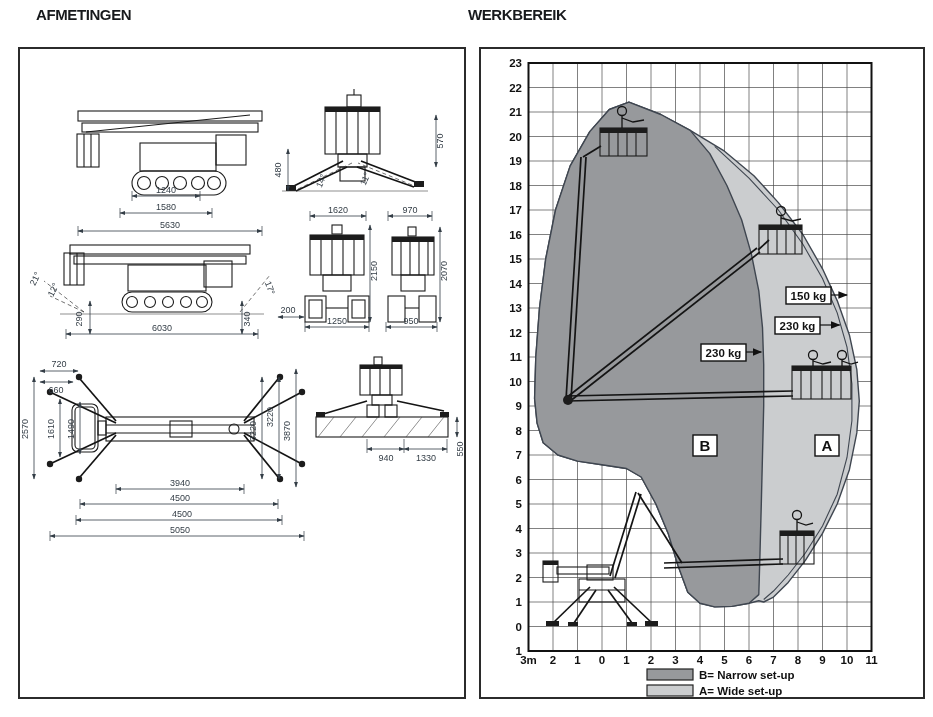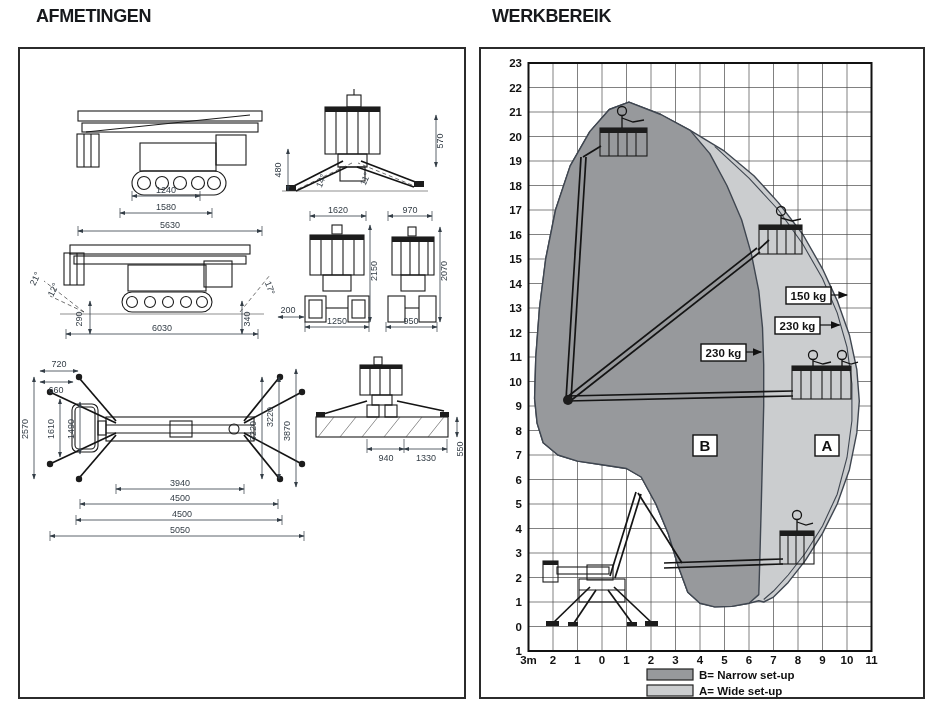--- a/index.html
+++ b/index.html
@@ -1,19 +1,19 @@
 <!DOCTYPE html>
 <html><head>
 <meta charset="utf-8">
 <style>
   html,body{margin:0;padding:0;}
   body{width:933px;height:717px;background:#ffffff;font-family:"Liberation Sans",sans-serif;position:relative;overflow:hidden;}
-  .section-title{position:absolute;top:6px;margin:0;font-size:18px;font-weight:bold;color:#17191c;letter-spacing:-0.4px;}
+  .section-title{position:absolute;top:6px;margin:0;font-size:15px;font-weight:bold;color:#17191c;letter-spacing:-0.4px;}
   #left-title{left:36px;}
-  #right-title{left:492px;}
+  #right-title{left:468px;}
   .panel{position:absolute;top:47px;border:2px solid #2b2b2b;background:#fff;box-sizing:border-box;}
   #left-panel{left:18px;width:448px;height:652px;}
   #right-panel{left:479px;width:446px;height:652px;}
   svg{display:block;}
   .dimtxt{font-size:9px;fill:#333d46;}
   .tick{font-size:11.5px;font-weight:bold;fill:#111;}
   .kg{font-size:11.5px;font-weight:bold;fill:#111;}
   .region{font-size:15px;font-weight:bold;fill:#111;}
   .legtxt{font-size:11.5px;font-weight:bold;fill:#111;}
   .art{stroke:#1c1c1c;fill:none;stroke-width:1.1;}

